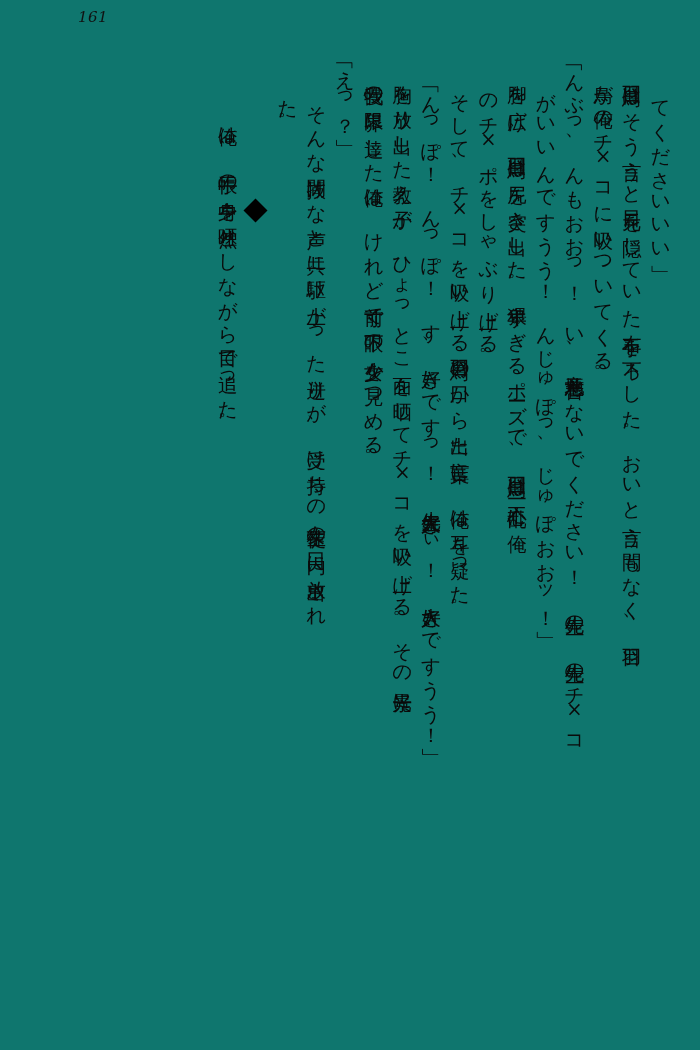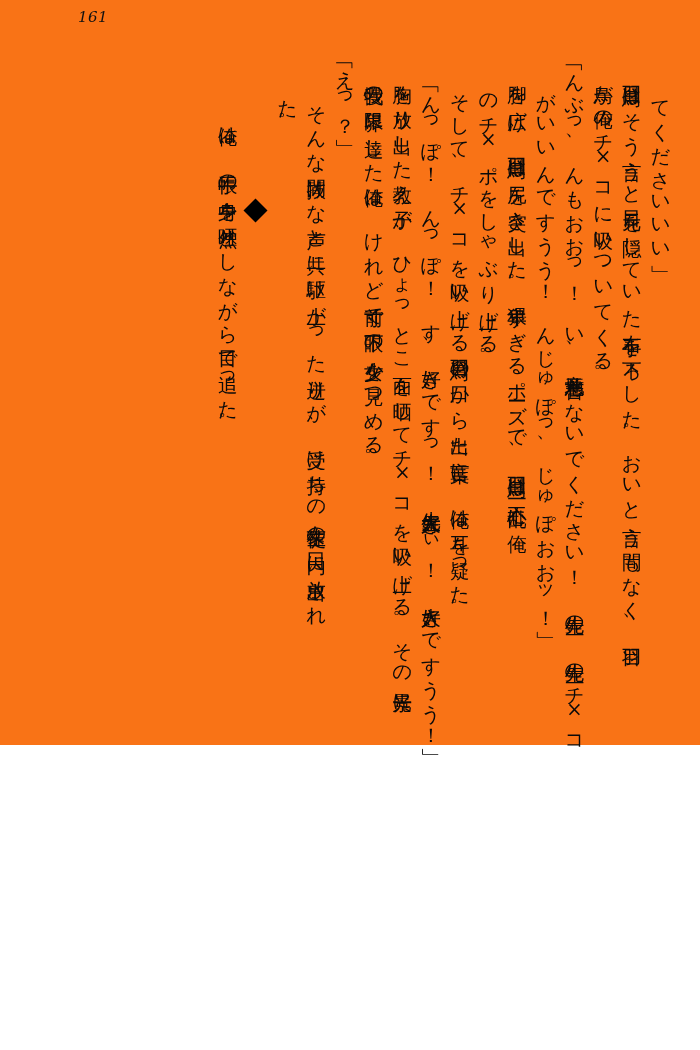--- a/index.html
+++ b/index.html
@@ -14,22 +14,22 @@
     color: #000000;
     overflow: hidden;
     position: relative;
   }
 
   .page {
     position: absolute;
     left: 0;
     top: 0;
     width: 700px;
-    height: 745px;
-    background: #f97316;
+    height: 1050px;
+    background: #0f766e;
   }
 
   
   .folio {
     position: absolute;
     left: 78px;
     top: 8px;
     font-family: "DejaVu Serif", "Liberation Serif", serif;
     font-style: italic;
     font-size: 15px;

